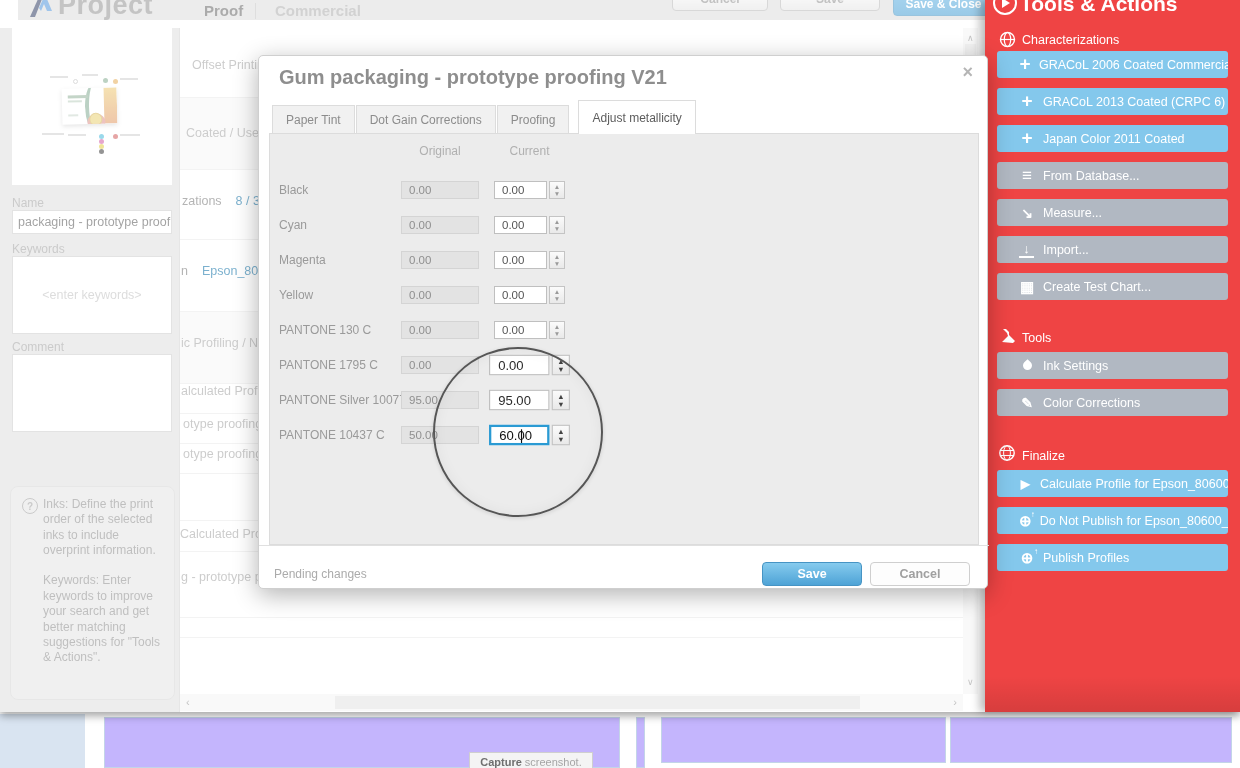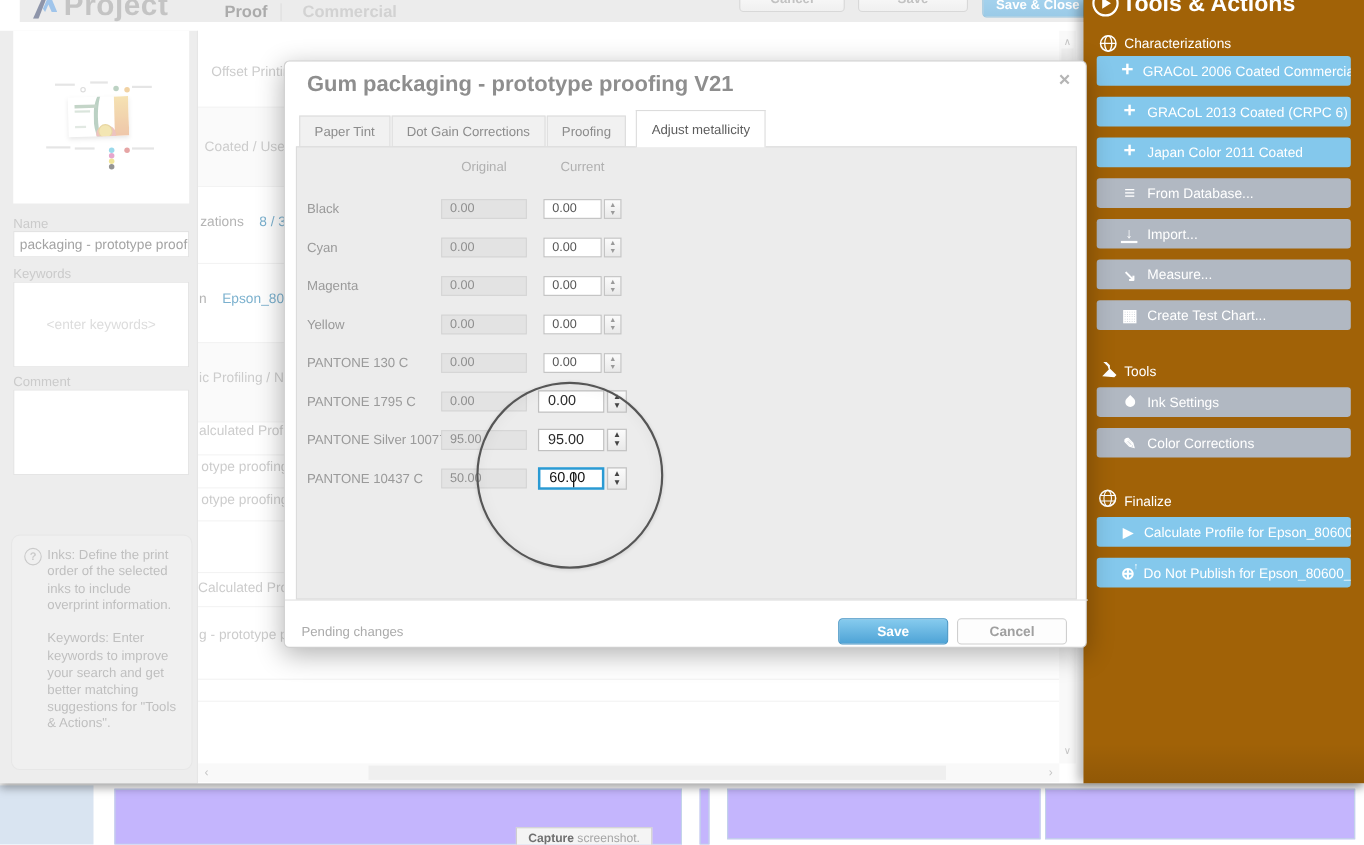--- a/index.html
+++ b/index.html
@@ -94,21 +94,21 @@
   .vscroll { position:absolute; left:783px; top:0; width:15px; height:666px; background:#f3f3f3; }
   .vthumb { position:absolute; left:2px; top:16px; width:11px; height:120px; background:#e6e6e6; }
   .sb-arrow { position:absolute; color:#8f8f8f; font-size:11px; line-height:11px; }
 
   
   .veil { position:absolute; left:0; top:0; width:985px; height:712px;
     background:rgba(255,255,255,0.48); z-index:5; }
 
   
   .sidebar { position:absolute; left:985px; top:0; width:255px; height:712px;
-    background:#a16207; z-index:6; box-shadow:-5px 0 9px rgba(0,0,0,0.28); }
+    background:#ef4444; z-index:6; box-shadow:-5px 0 9px rgba(0,0,0,0.28); }
   .sidebar::after { content:""; position:absolute; left:0; bottom:0; width:100%; height:36px;
     background:linear-gradient(rgba(0,0,0,0), rgba(0,0,0,0.10)); }
   .sb-title { position:absolute; left:35px; top:-8px; font-size:21px; font-weight:bold; color:#fff; }
   .sb-badge { position:absolute; left:7px; top:-10px; }
   .sb-section-label { position:absolute; font-size:12.5px; color:#fff; }
   .sb-section-icon { position:absolute; }
   .sb-list { position:absolute; left:12px; width:231px; }
   .side-item { height:27px; margin-bottom:10px; border-radius:3px; display:flex;
     align-items:center; color:#fff; font-size:12.5px; }
   .side-item.blue { background:#84c8ec; }
@@ -344,27 +344,27 @@
             <span class="si-icon ic-plus"></span>
             <span class="si-label">Japan Color 2011 Coated</span>
           </div>
 
           <div class="side-item gray">
             <span class="si-icon ic-database"></span>
             <span class="si-label">From Database...</span>
           </div>
 
           <div class="side-item gray">
+            <span class="si-icon ic-measure"></span>
+            <span class="si-label">Measure...</span>
+          </div>
+
+          <div class="side-item gray">
             <span class="si-icon ic-import"></span>
             <span class="si-label">Import...</span>
-          </div>
-
-          <div class="side-item gray">
-            <span class="si-icon ic-measure"></span>
-            <span class="si-label">Measure...</span>
           </div>
 
           <div class="side-item gray">
             <span class="si-icon ic-chart"></span>
             <span class="si-label">Create Test Chart...</span>
           </div>
         </div>
 
       <span class="sb-section-icon" style="left:15px;top:328px">
         <svg width="16" height="16" viewBox="0 0 16 16">
@@ -399,20 +399,24 @@
           <div class="side-item blue">
             <span class="si-icon ic-play"></span>
             <span class="si-label">Calculate Profile for Epson_80600_J...</span>
           </div>
 
           <div class="side-item blue">
             <span class="si-icon ic-globe"></span>
             <span class="si-label">Do Not Publish for Epson_80600_Jet...</span>
           </div>
 
+          <div class="side-item blue">
+            <span class="si-icon ic-globe"></span>
+            <span class="si-label">Publish Profiles</span>
+          </div>
         </div>
     </div>
 
     <div class="modal">
       <div class="m-title">Gum packaging - prototype proofing V21</div>
       <div class="m-close">×</div>
       <div class="m-tabs">
 
           <div class="dtab ">
             <span>Paper Tint</span>

